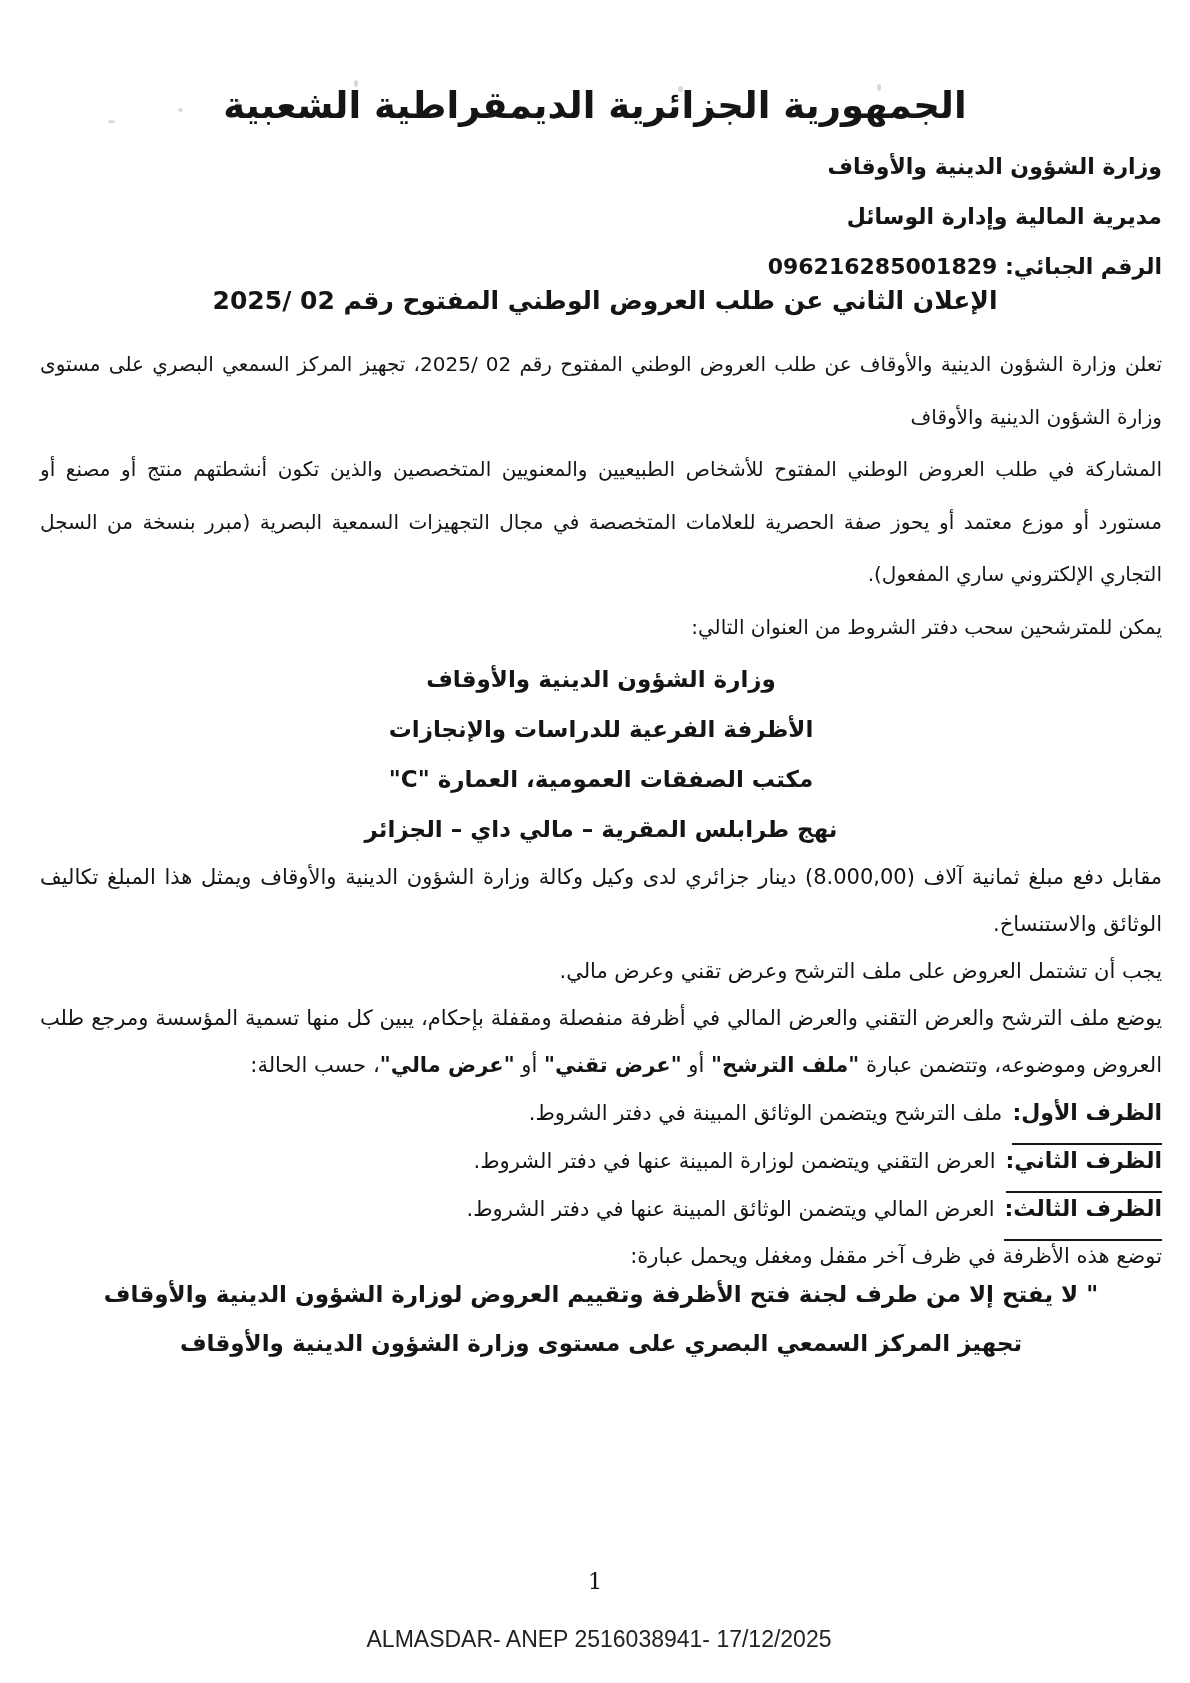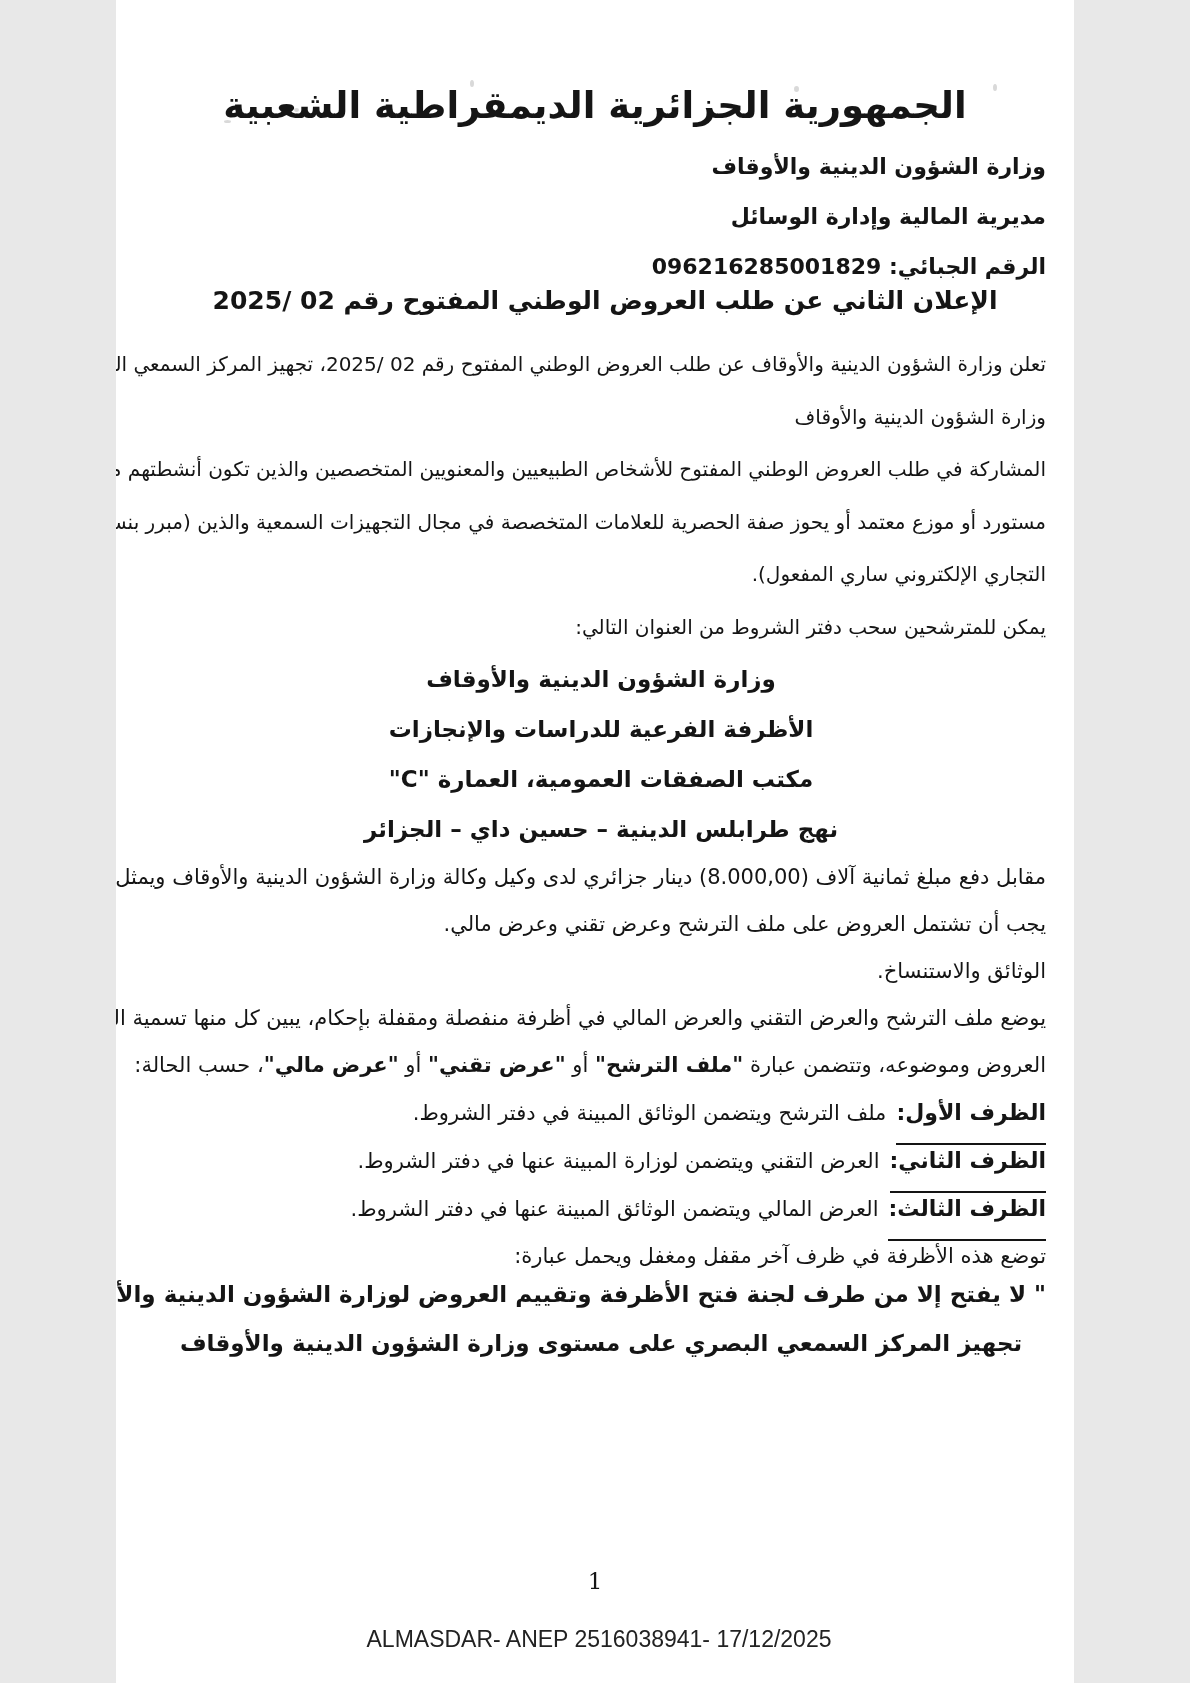--- a/index.html
+++ b/index.html
@@ -1,17 +1,17 @@
 <!DOCTYPE html>
 <html lang="ar"><head>
 <meta charset="utf-8">
 <style>
   html,body{margin:0;padding:0;background:#e8e8e8;}
   .doc{
-    position:relative;width:958px;height:1683px;background:#ffffff;
+    position:relative;width:1190px;height:1683px;background:#ffffff;
     margin:0 auto;overflow:hidden;color:#151515;
     font-family:"DejaVu Sans",sans-serif;direction:rtl;
   }
   .speck{position:absolute;background:#b9b9b9;border-radius:50%;opacity:.55;}
   .title{
     position:absolute;top:84px;left:0;right:0;margin:0;
     text-align:center;font-size:37px;font-weight:bold;white-space:nowrap;
   }
   .hdr{position:absolute;top:142px;right:28px;text-align:right;}
   .hdr-line{font-size:22px;font-weight:bold;line-height:50px;white-space:nowrap;}
@@ -64,36 +64,36 @@
   </div>
 
   <div class="ann">الإعلان الثاني عن طلب العروض الوطني المفتوح رقم 02 /2025</div>
 
   <div class="bodytext">
 
     <div class="blockA">
       <div class="ln stretch">تعلن وزارة الشؤون الدينية والأوقاف عن طلب العروض الوطني المفتوح رقم 02 /2025، تجهيز المركز السمعي البصري على مستوى</div>
       <div class="ln right">وزارة الشؤون الدينية والأوقاف</div>
       <div class="ln stretch">المشاركة في طلب العروض الوطني المفتوح للأشخاص الطبيعيين والمعنويين المتخصصين والذين تكون أنشطتهم منتج أو مصنع أو</div>
-      <div class="ln stretch">مستورد أو موزع معتمد أو يحوز صفة الحصرية للعلامات المتخصصة في مجال التجهيزات السمعية والذين (مبرر بنسخة من السجل</div>
+      <div class="ln stretch">مستورد أو موزع معتمد أو يحوز صفة الحصرية للعلامات المتخصصة في مجال التجهيزات السمعية البصرية (مبرر بنسخة من السجل</div>
       <div class="ln right">التجاري الإلكتروني ساري المفعول).</div>
       <div class="ln right">يمكن للمترشحين سحب دفتر الشروط من العنوان التالي:</div>
     </div>
 
     <div class="blockB">
       <div class="ln">وزارة الشؤون الدينية والأوقاف</div>
       <div class="ln">الأظرفة الفرعية للدراسات والإنجازات</div>
       <div class="ln">مكتب الصفقات العمومية، العمارة "C"</div>
-      <div class="ln">نهج طرابلس الدينية – حسين داي – الجزائر</div>
+      <div class="ln">نهج طرابلس المقرية – مالي داي – الجزائر</div>
     </div>
 
     <div class="blockC">
       <div class="ln stretch">مقابل دفع مبلغ ثمانية آلاف (8.000,00) دينار جزائري لدى وكيل وكالة وزارة الشؤون الدينية والأوقاف ويمثل هذا المبلغ تكاليف</div>
+      <div class="ln right">الوثائق والاستنساخ.</div>
       <div class="ln right">يجب أن تشتمل العروض على ملف الترشح وعرض تقني وعرض مالي.</div>
-      <div class="ln right">الوثائق والاستنساخ.</div>
       <div class="ln stretch">يوضع ملف الترشح والعرض التقني والعرض المالي في أظرفة منفصلة ومقفلة بإحكام، يبين كل منها تسمية المؤسسة ومرجع طلب</div>
       <div class="ln right"><span>العروض وموضوعه، وتتضمن عبارة </span><span class="b">"ملف الترشح"</span><span> أو </span><span class="b">"عرض تقني"</span><span> أو </span><span class="b">"عرض مالي"</span><span>، حسب الحالة:</span></div>
       <div class="ln right"><span class="env-label">الظرف الأول:</span><span>ملف الترشح ويتضمن الوثائق المبينة في دفتر الشروط.</span></div>
       <div class="ln right"><span class="env-label">الظرف الثاني:</span><span>العرض التقني ويتضمن لوزارة المبينة عنها في دفتر الشروط.</span></div>
       <div class="ln right"><span class="env-label">الظرف الثالث:</span><span>العرض المالي ويتضمن الوثائق المبينة عنها في دفتر الشروط.</span></div>
       <div class="ln right">توضع هذه الأظرفة في ظرف آخر مقفل ومغفل ويحمل عبارة:</div>
     </div>
 
     <div class="blockD">
       <div class="ln">" لا يفتح إلا من طرف لجنة فتح الأظرفة وتقييم العروض لوزارة الشؤون الدينية والأوقاف</div>

